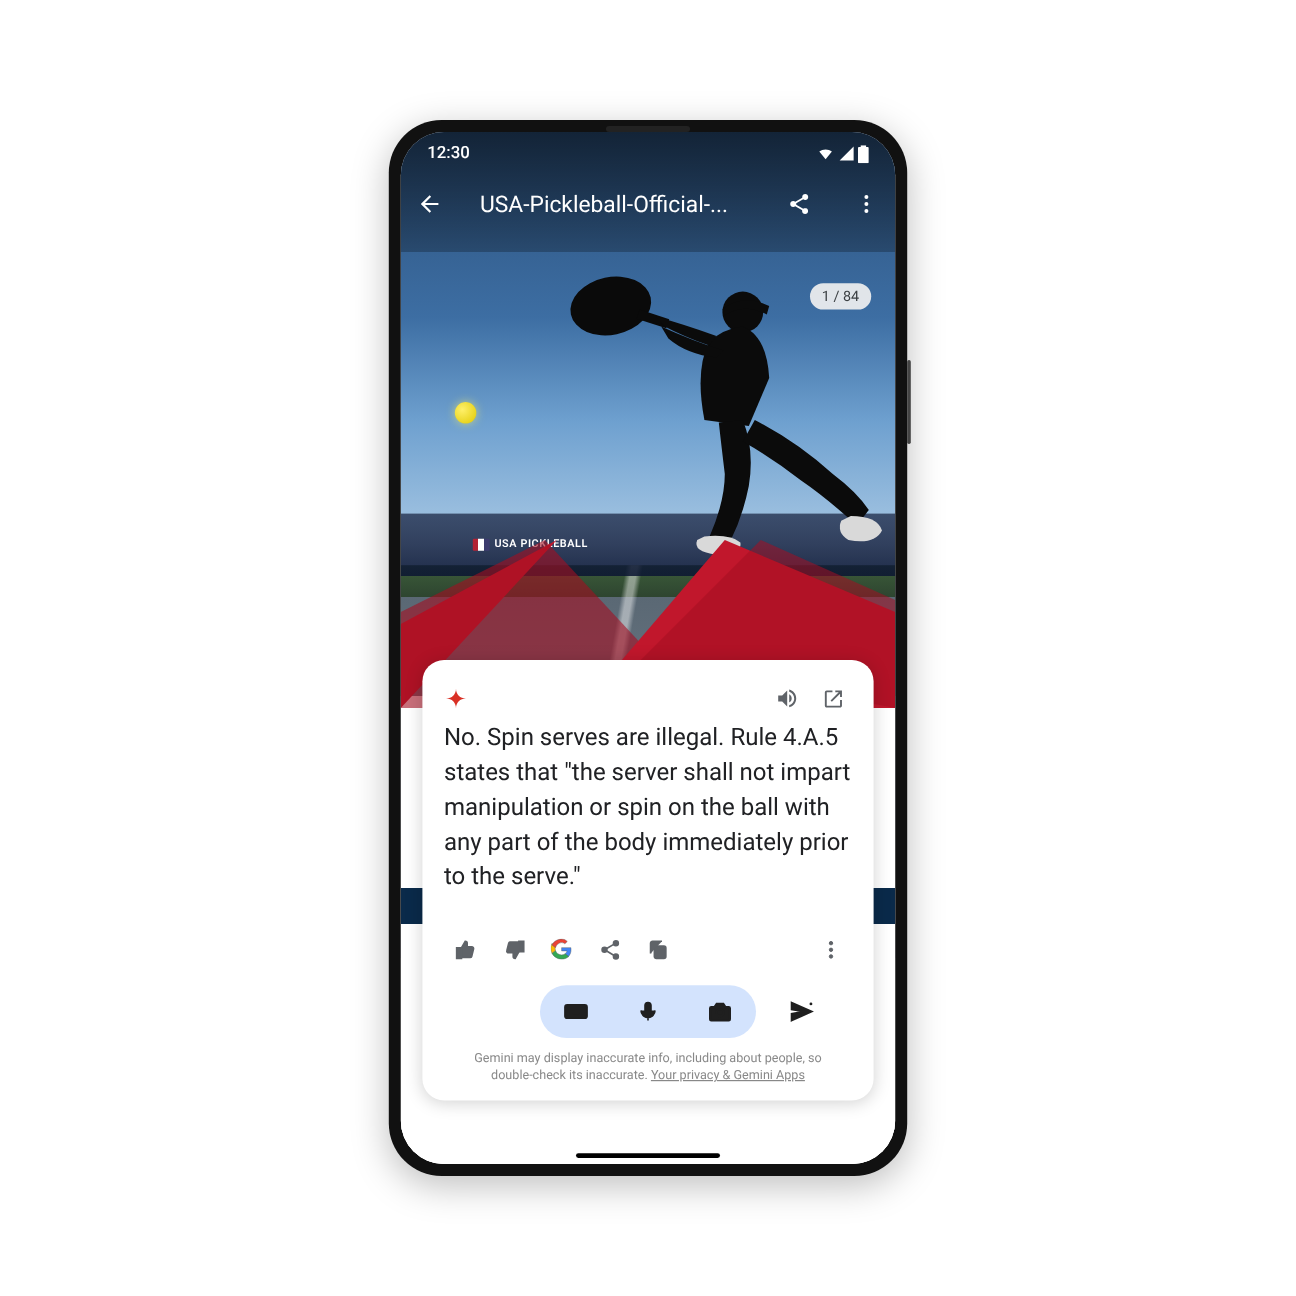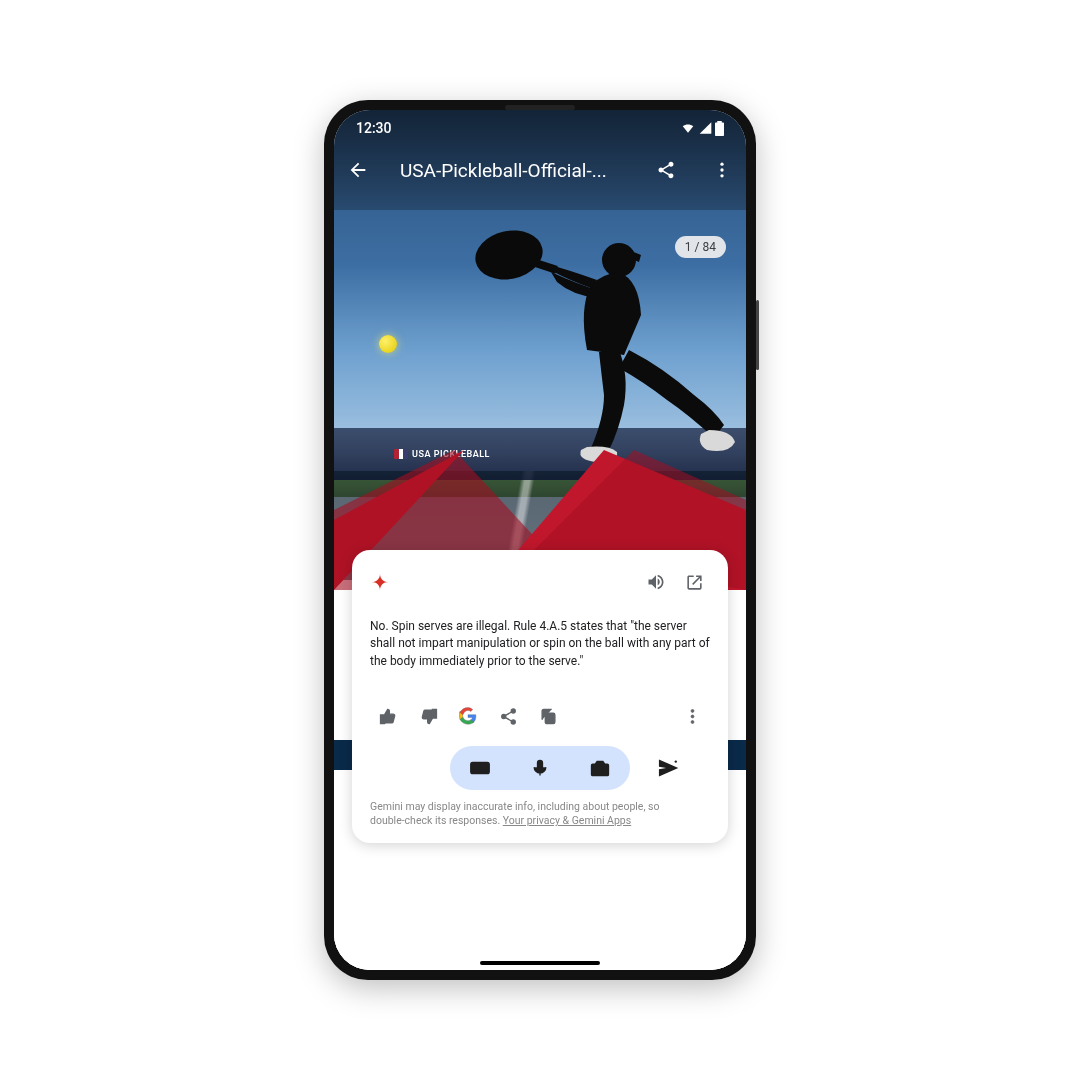--- a/index.html
+++ b/index.html
@@ -136,22 +136,22 @@
     padding: 16px 18px 14px 18px;
   }
   .card-head {
     display: flex; align-items: center;
   }
   .spark { width:20px; height:20px; }
   .card-head .spacer { flex:1; }
   .card-head .hbtn { width: 32px; height: 32px; display:flex; align-items:center; justify-content:center; margin-left: 6px;}
   .card-head .hbtn svg { fill: #5f6368; }
   .card-text {
-    margin-top: 20px;
-    font-size: 12px; line-height: 1.45;
+    margin-top: 2px;
+    font-size: 20px; line-height: 1.45;
     color: #202124;
   }
   .card-actions {
     margin-top: 28px;
     display: flex; align-items: center;
   }
   .card-actions .abtn { width:36px; height:36px; display:flex; align-items:center; justify-content:center; }
   .card-actions .abtn svg { fill:#5f6368; stroke:#5f6368; }
   .card-actions .gap { width:4px; }
   .card-actions .spacer { flex:1; }
@@ -166,21 +166,21 @@
     background: #d3e3fd;
     border-radius: 24px;
     width: 180px; height: 44px;
     display: flex; align-items: center; justify-content: space-around;
   }
   .pill .pbtn { width: 40px; height:40px; display:flex; align-items:center; justify-content:center;}
   .pill .pbtn svg, .send-btn svg { fill:#1f1f1f; stroke:#1f1f1f;}
   .send-btn { width:40px; height:40px; display:flex; align-items:center; justify-content:center;}
   .disclaimer {
     margin-top: 10px;
-    text-align: left;
+    text-align: center;
     font-size: 10.5px; line-height: 1.35;
     color: #888;
   }
   .disclaimer .link { text-decoration: underline; }
   .home-bar {
     position:absolute; bottom: 5px; left:50%; transform:translateX(-50%);
     width: 120px; height: 4px; background:#000; border-radius: 2px; z-index:30;
   }
 </style>
 </head>
@@ -370,19 +370,19 @@
         <span class="send-btn">
           <svg width="22" height="22" viewBox="0 0 24 24" fill="none" stroke-width="1.8">
               <path d="M3 20l18-8L3 4v6l12 2-12 2v6z"></path>
               <circle cx="20.5" cy="5" r="1.3" fill="#1f1f1f" stroke="none"></circle>
             </svg>
         </span>
       </div>
 
       <div class="disclaimer">
         <span>Gemini may display inaccurate info, including about people, so</span><br>
-        <span>double-check its responses. </span><span class="link">Your privacy &amp; Gemini Apps</span>
+        <span>double-check its inaccurate. </span><span class="link">Your privacy &amp; Gemini Apps</span>
       </div>
     </div>
 
     <div class="home-bar"></div>
   </div>
 </div>
 
 </body></html>

